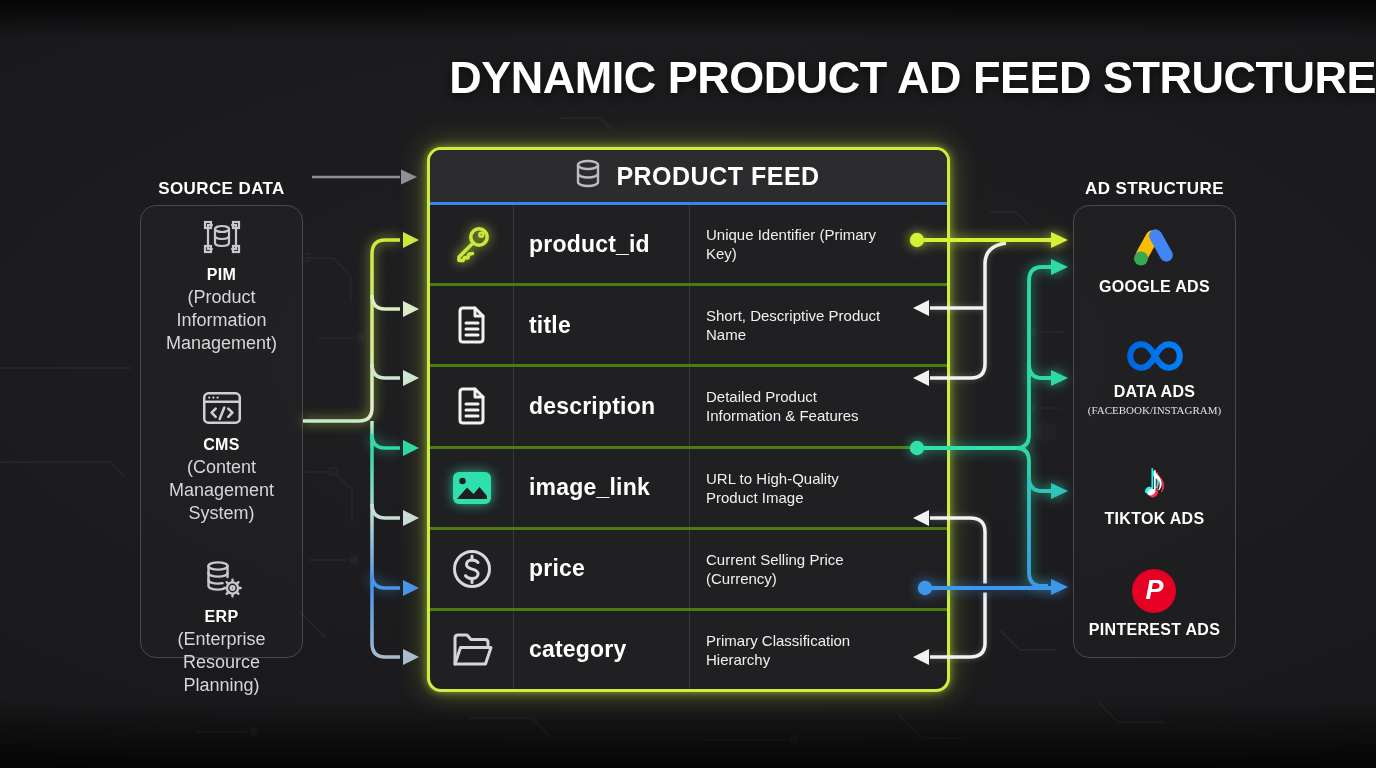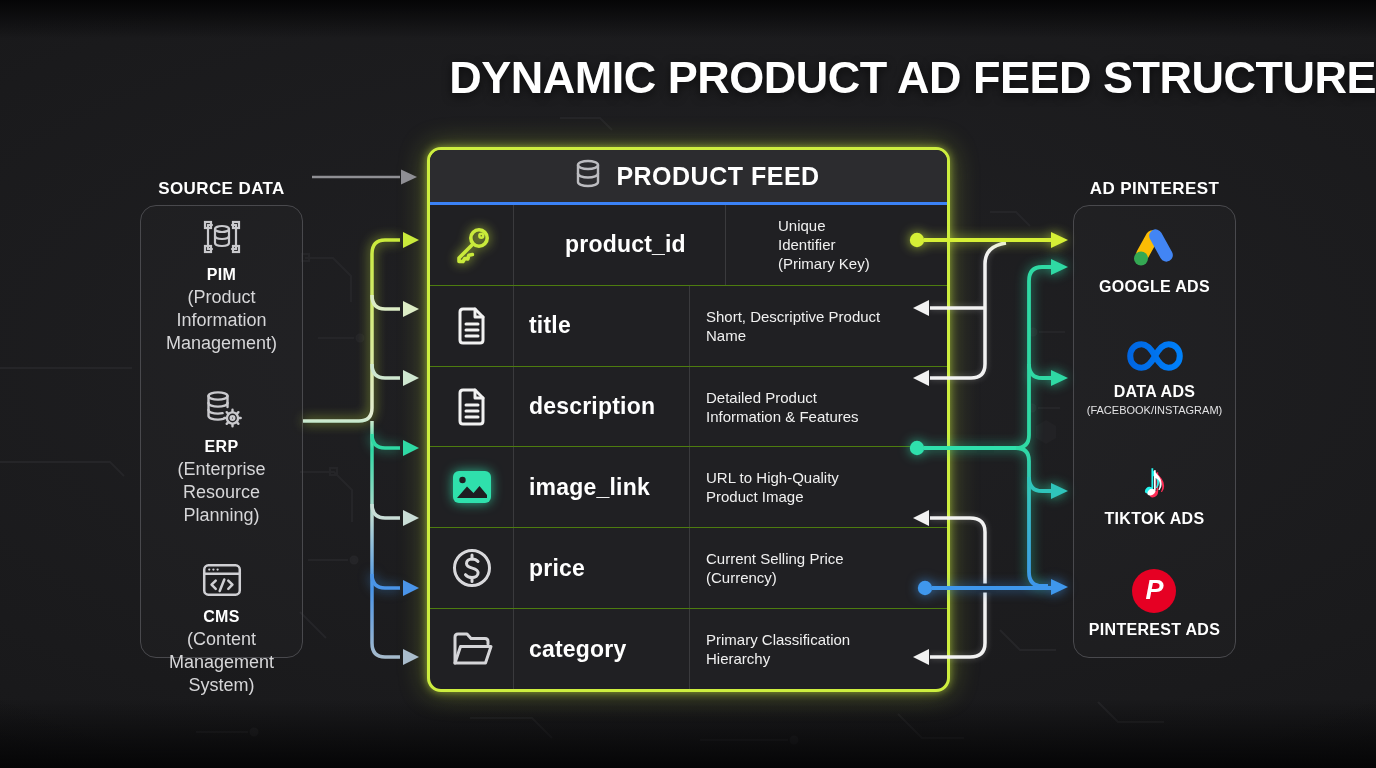--- a/index.html
+++ b/index.html
@@ -37,36 +37,36 @@
     display:flex; flex-direction:column; justify-content:space-evenly; align-items:center;
     padding:10px 6px;
     gap:33px;
   }
   .side-panel.left { left:140px; }
   .side-panel.right { left:1073px; }
   .panel-item { display:flex; flex-direction:column; align-items:center; text-align:center; }
   .panel-item .p-icon { margin-bottom:8px; display:flex; align-items:center; justify-content:center; }
   .panel-item .p-name { color:#fff; font-size:16px; font-weight:800; letter-spacing:.3px; }
   .panel-item .p-sub { color:#d6d6d8; font-size:18px; line-height:1.28; margin-top:2px; width:150px; }
-  .side-panel.right .p-sub { font-size:11px; width:158px; color:#e2e2e4; }
+  .side-panel.right .p-sub { font-size:11px; width:158px; color:#e2e2e4;font-family:Liberation Serif, serif; }
 
   .feed-table {
     position:absolute; left:427px; top:147px; width:523px; height:545px;
     border:3px solid #cdee3f; border-radius:14px; background:#202023;
     box-shadow:0 0 28px rgba(205,238,63,.35), 0 0 9px rgba(205,238,63,.55);
     display:flex; flex-direction:column; overflow:hidden;
   }
   .feed-header {
     flex:none; height:55px; background:#2c2c2f; border-bottom:3px solid #3b82f6;
     display:flex; align-items:center; justify-content:center; gap:13px;padding-left:16px;
   }
   .feed-header .fh-text { color:#fff; font-size:25px; font-weight:800; letter-spacing:.5px; }
   .feed-rows { flex:1; display:flex; flex-direction:column; }
-  .feed-row { flex:1; display:flex; border-top:1px solid #4d7c0f; }
-  .feed-row:first-child { border-top:none;gap:36px; }
+  .feed-row { flex:1; display:flex; border-top:3px solid #4d7c0f; }
+  .feed-row:first-child { border-top:none; }
   .cell { display:flex; align-items:center; }
   .icon-cell { width:84px; justify-content:center; border-right:1px solid #3a3a3d; }
   .name-cell { width:176px; padding-left:15px; border-right:1px solid #3a3a3d;
     color:#fff; font-size:23px; font-weight:800; letter-spacing:.2px; }
   .desc-cell { flex:1; padding:0 64px 0 16px; color:#f0f0f0; font-size:15px; line-height:1.27; }
 
   .glow-lime  { filter:drop-shadow(0 0 6px rgba(205,238,63,.8)); }
   .glow-teal  { filter:drop-shadow(0 0 6px rgba(47,224,172,.75)); }
   .glow-blue  { filter:drop-shadow(0 0 6px rgba(63,151,236,.75)); }
   .glow-soft  { filter:drop-shadow(0 0 3px rgba(255,255,255,.25)); }
@@ -117,21 +117,21 @@
         <path d="M560,118 h40 l12,12"></path>
     </g>
   </svg>
 
   <div class="vignette"></div>
 
   <div class="content">
     <div class="main-title">DYNAMIC PRODUCT AD FEED STRUCTURE</div>
 
     <div class="col-heading src">SOURCE DATA</div>
-    <div class="col-heading plat">AD PINTEREST</div>
+    <div class="col-heading plat">AD STRUCTURE</div>
 
     <div class="side-panel left">
       <div class="panel-item">
         <span class="p-icon">
           <svg width="48" height="42" viewBox="0 0 48 40" fill="none" stroke="#c9c9cd" stroke-width="2.2" stroke-linecap="round">
             <path d="M14,8 H10 V32 H14"></path>
               <path d="M34,8 H38 V32 H34"></path>
             <rect x="7" y="5" width="6" height="6"></rect>
               <rect x="7" y="29" width="6" height="6"></rect>
             <rect x="35" y="5" width="6" height="6"></rect>
@@ -139,49 +139,49 @@
             <ellipse cx="24" cy="12" rx="7" ry="3"></ellipse>
             <path d="M17,12 V26 c0,1.7 3.1,3 7,3 s7,-1.3 7,-3 V12"></path>
             <path d="M17,19 c0,1.7 3.1,3 7,3 s7,-1.3 7,-3"></path>
           </svg>
         </span>
         <span class="p-name">PIM</span>
         <span class="p-sub">(Product Information Management)</span>
       </div>
       <div class="panel-item">
         <span class="p-icon">
+          <svg width="46" height="40" viewBox="0 0 44 36" fill="none" stroke="#cfcfd3" stroke-width="2.4" stroke-linecap="round" stroke-linejoin="round">
+            <rect x="5" y="4" width="34" height="28" rx="4"></rect>
+            <path d="M5,12 H39"></path>
+            <circle cx="9.8" cy="8" r="1.1" fill="#cfcfd3" stroke="none"></circle>
+            <circle cx="13.8" cy="8" r="1.1" fill="#cfcfd3" stroke="none"></circle>
+            <circle cx="17.8" cy="8" r="1.1" fill="#cfcfd3" stroke="none"></circle>
+            <path d="M16,18.5 l-4,4 4,4"></path>
+              <path d="M28,18.5 l4,4 -4,4"></path>
+              <path d="M24.2,17.5 l-4.4,11"></path>
+          </svg>
+        </span>
+        <span class="p-name">CMS</span>
+        <span class="p-sub">(Content Management System)</span>
+      </div>
+      <div class="panel-item">
+        <span class="p-icon">
           <svg width="46" height="42" viewBox="0 0 46 42" fill="none" stroke="#c9c9cd" stroke-width="2.4" stroke-linecap="round">
             <ellipse cx="19" cy="8" rx="9.5" ry="3.6"></ellipse>
             <path d="M9.5,8 V28 c0,2 4.3,3.6 9.5,3.6 2,0 3.8,-.25 5.4,-.65"></path>
             <path d="M28.5,8 V19"></path>
             <path d="M9.5,15 c0,2 4.3,3.6 9.5,3.6 s9.5,-1.6 9.5,-3.6"></path>
             <path d="M9.5,22 c0,2 4.3,3.6 9.5,3.6 1.6,0 3.2,-.16 4.6,-.45"></path>
             <circle cx="33.5" cy="30" r="5.6"></circle>
               <circle cx="33.5" cy="30" r="1.8"></circle>
             <path d="M33.5,21.8 v2 M33.5,36.2 v2 M25.3,30 h2 M39.7,30 h2 M27.7,24.2 l1.4,1.4 M38,34.4 l1.4,1.4 M39.4,24.2 l-1.4,1.4 M29.1,34.4 l-1.4,1.4"></path>
           </svg>
         </span>
         <span class="p-name">ERP</span>
         <span class="p-sub">(Enterprise Resource Planning)</span>
-      </div>
-      <div class="panel-item">
-        <span class="p-icon">
-          <svg width="46" height="40" viewBox="0 0 44 36" fill="none" stroke="#cfcfd3" stroke-width="2.4" stroke-linecap="round" stroke-linejoin="round">
-            <rect x="5" y="4" width="34" height="28" rx="4"></rect>
-            <path d="M5,12 H39"></path>
-            <circle cx="9.8" cy="8" r="1.1" fill="#cfcfd3" stroke="none"></circle>
-            <circle cx="13.8" cy="8" r="1.1" fill="#cfcfd3" stroke="none"></circle>
-            <circle cx="17.8" cy="8" r="1.1" fill="#cfcfd3" stroke="none"></circle>
-            <path d="M16,18.5 l-4,4 4,4"></path>
-              <path d="M28,18.5 l4,4 -4,4"></path>
-              <path d="M24.2,17.5 l-4.4,11"></path>
-          </svg>
-        </span>
-        <span class="p-name">CMS</span>
-        <span class="p-sub">(Content Management System)</span>
       </div>
     </div>
 
     <div class="feed-table">
       <div class="feed-header">
         <span>
           <svg width="30" height="32" viewBox="0 0 30 32" fill="none" stroke="#bcbcc0" stroke-width="2.4" stroke-linecap="round">
             <ellipse cx="15" cy="7" rx="10" ry="4"></ellipse>
             <path d="M5,7 V24 c0,2.2 4.5,4 10,4 s10,-1.8 10,-4 V7"></path>
             <path d="M5,15.5 c0,2.2 4.5,4 10,4 s10,-1.8 10,-4"></path>

